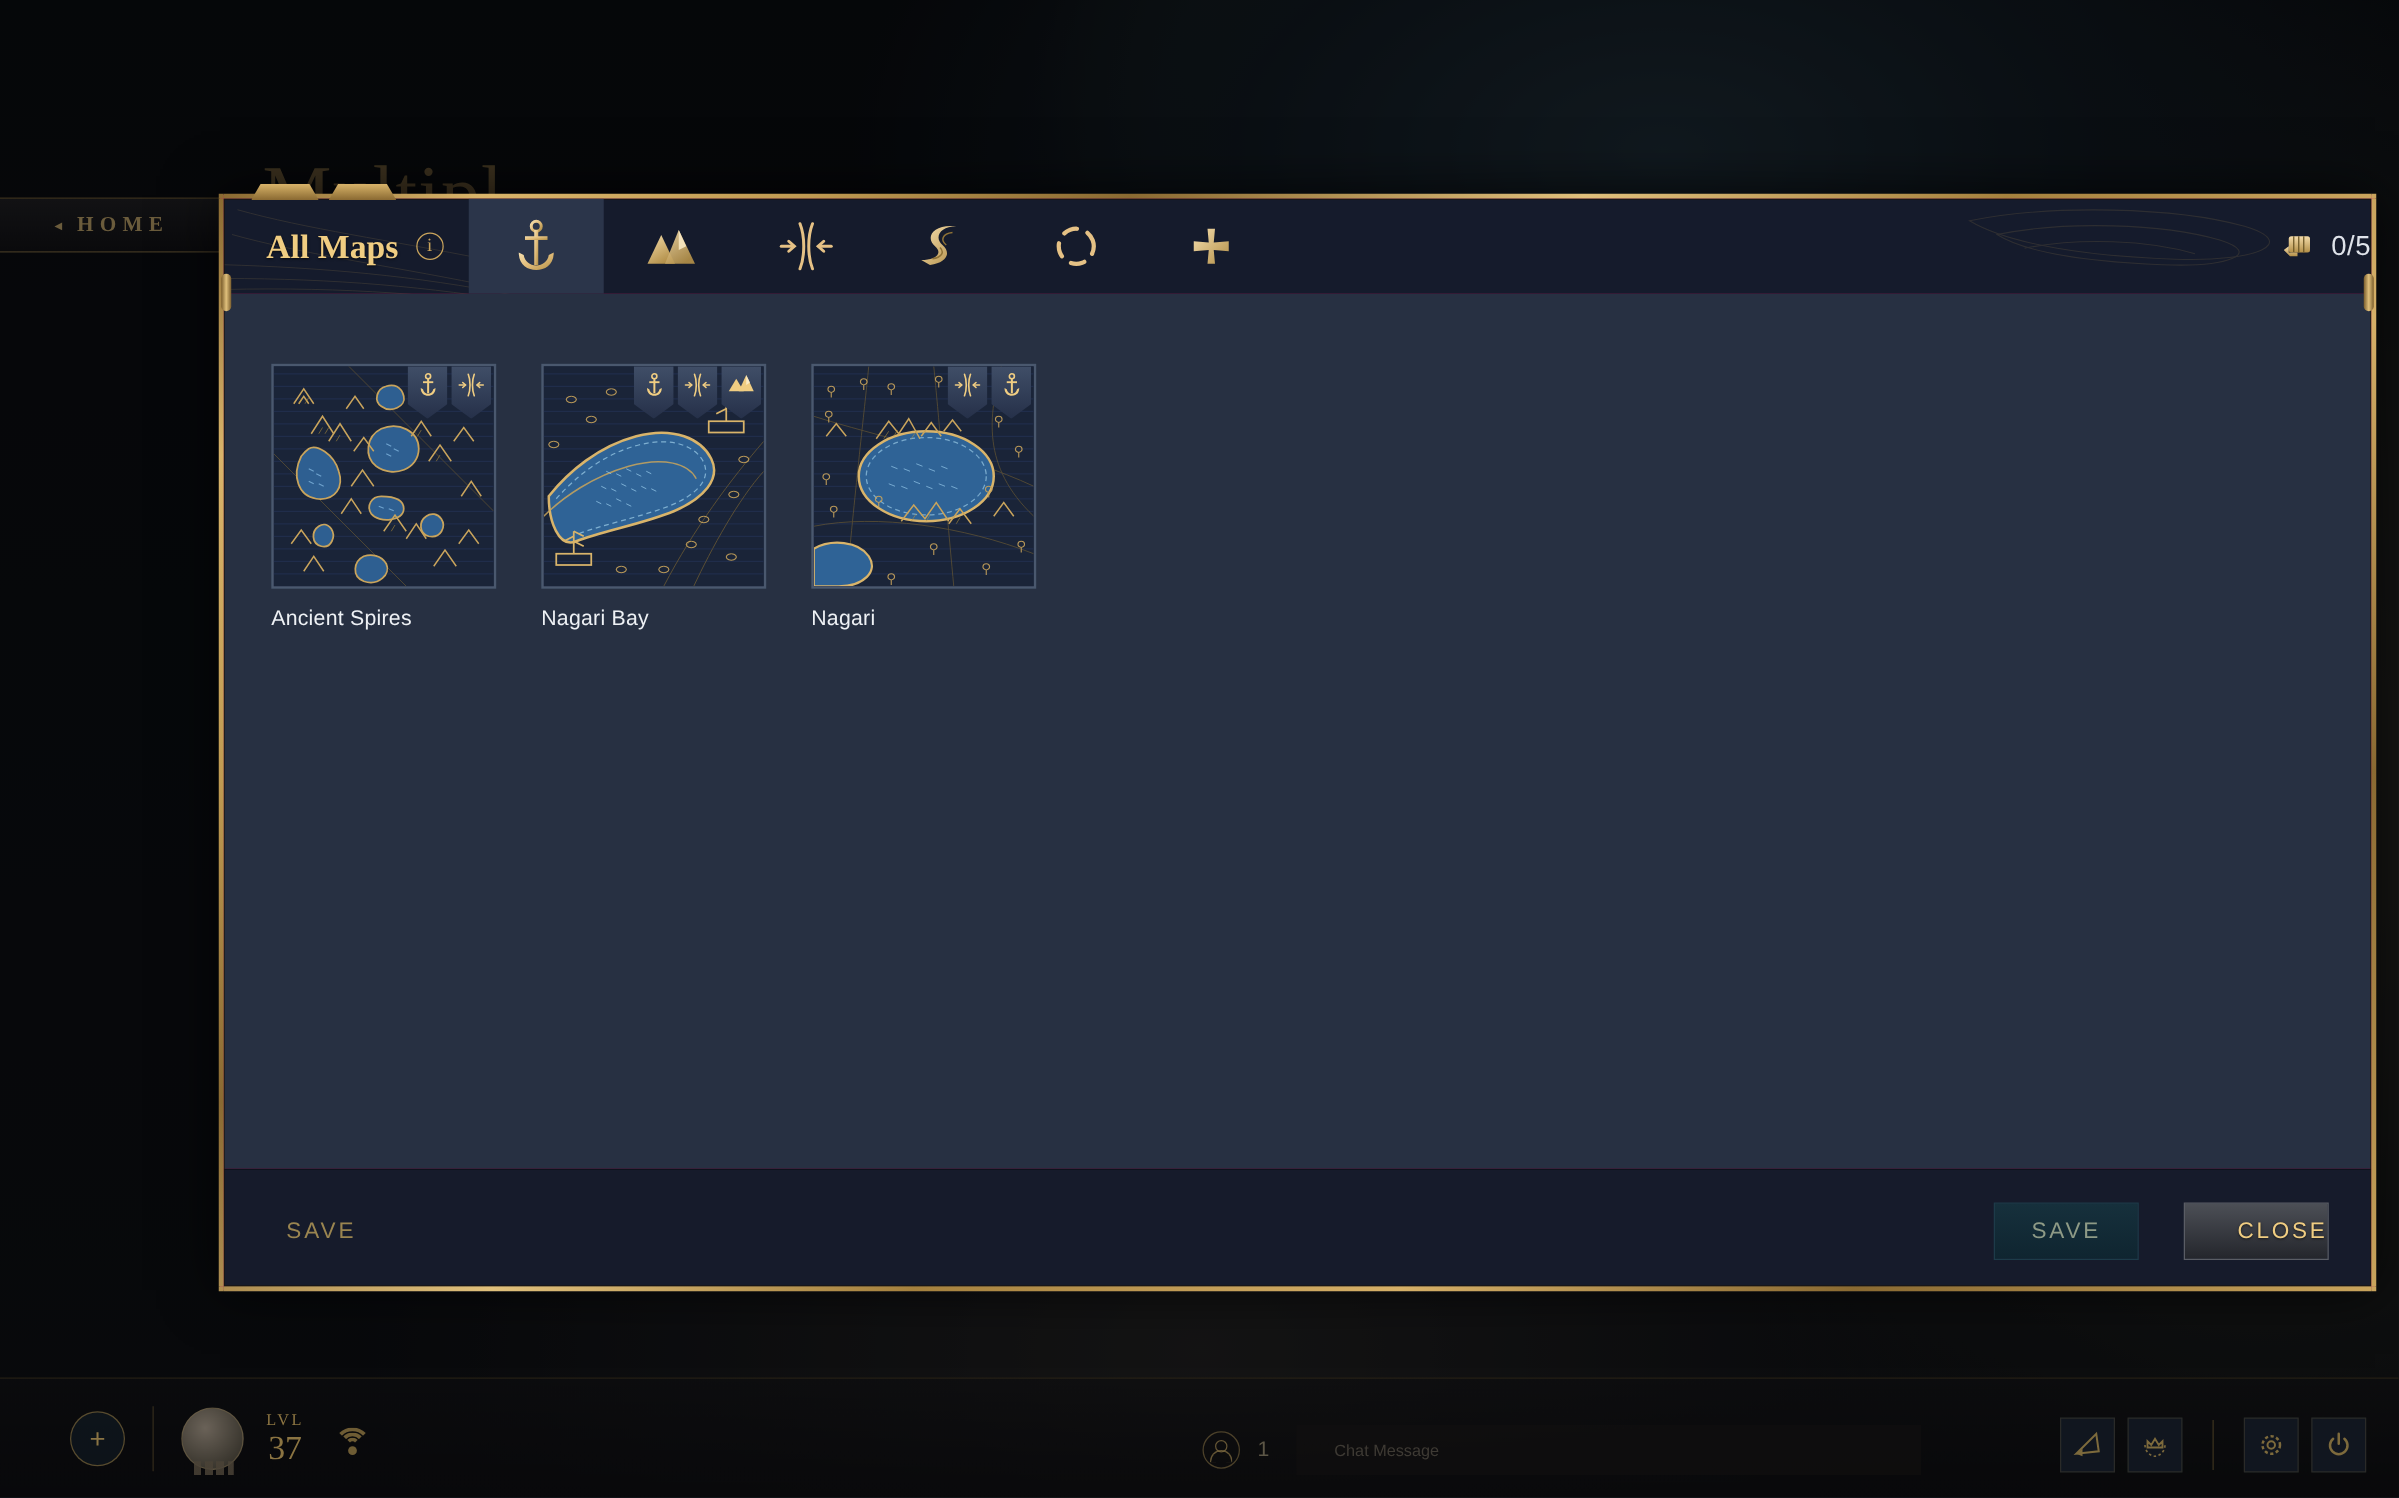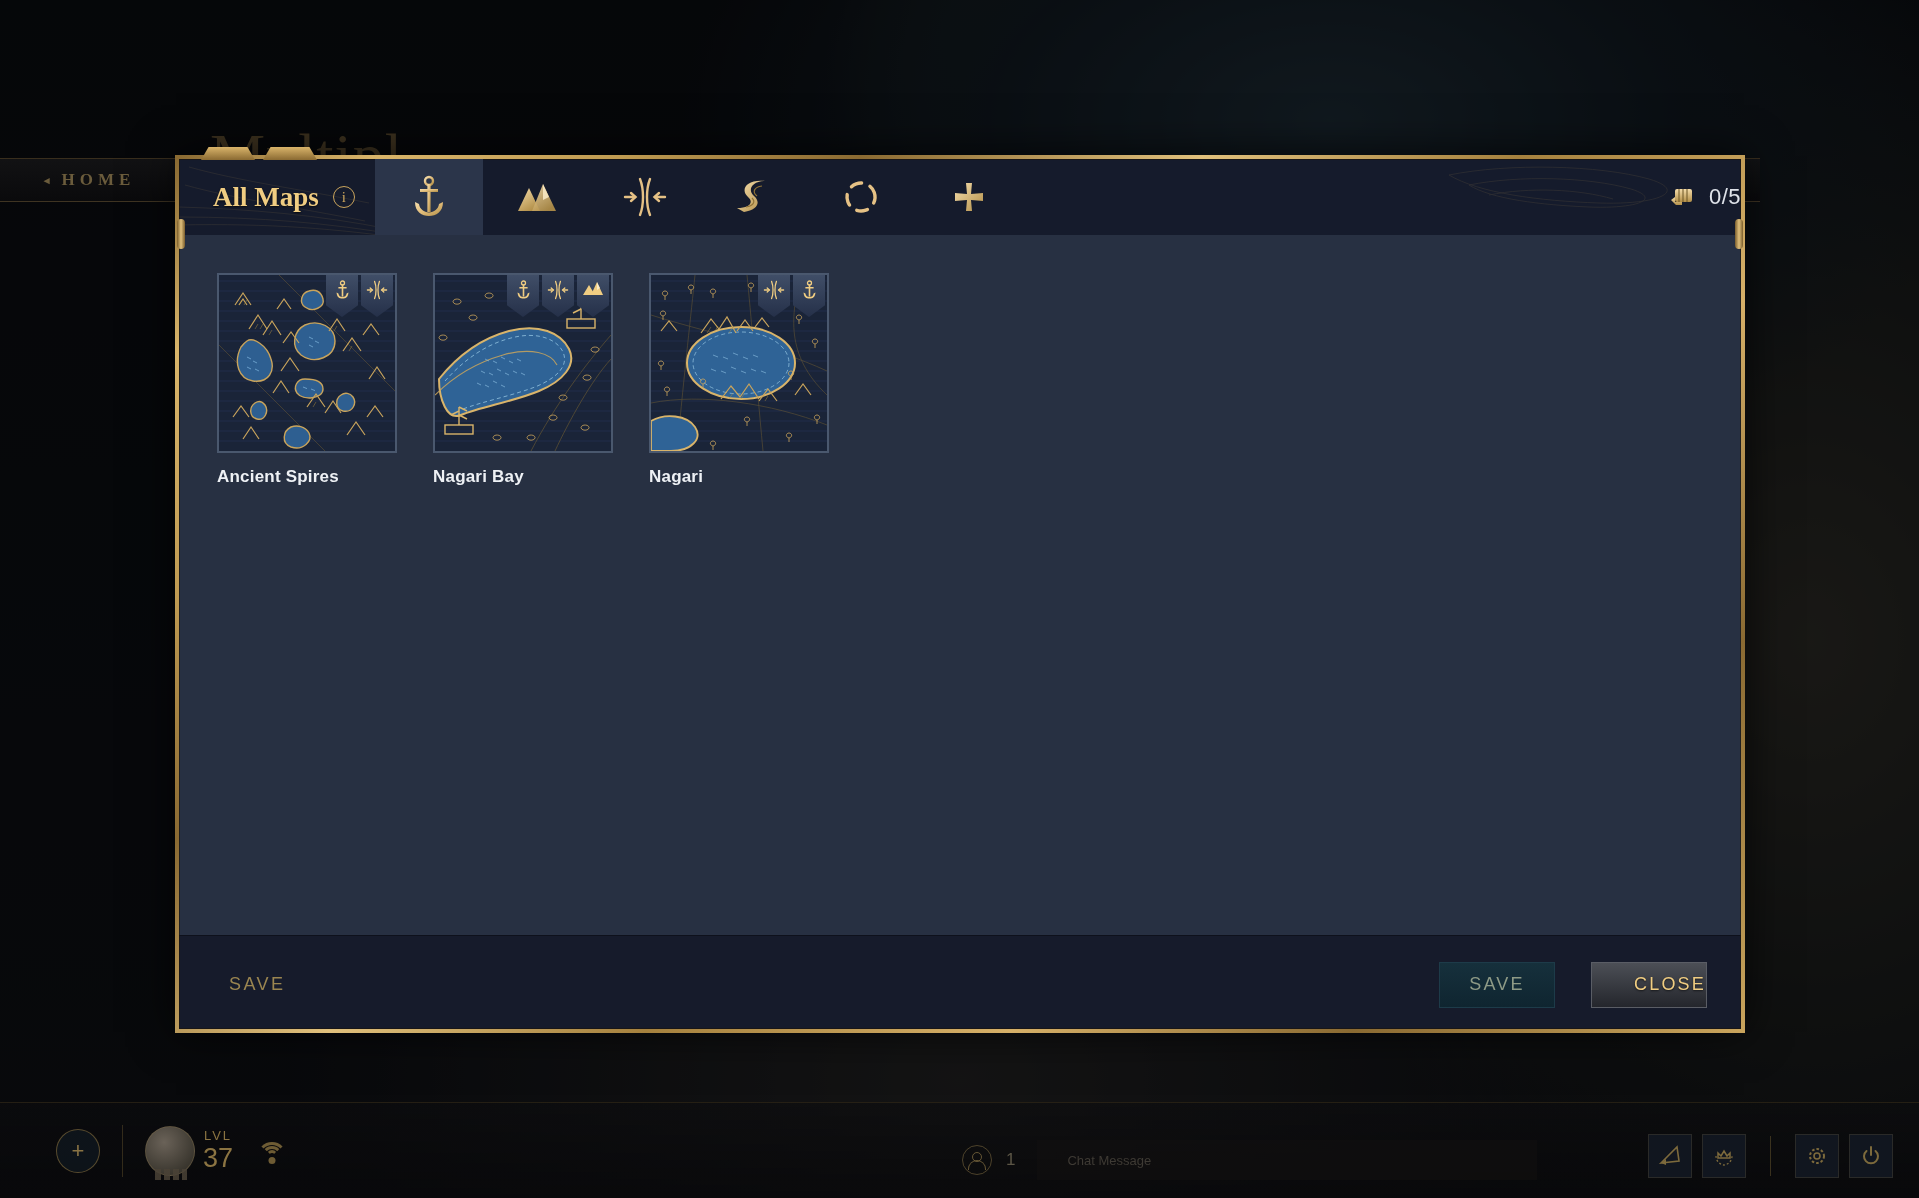--- a/index.html
+++ b/index.html
@@ -91,23 +91,23 @@
     position: relative;
   }
   .hud-avatar::after {
     content: "";
     position: absolute; left: 9px; bottom: -5px;
     width: 32px; height: 11px;
     background: repeating-linear-gradient(90deg,#4a4236 0 6px, transparent 6px 9px);
     opacity: .85;
   }
   .hud-lvl {
-    margin-left: 8px;
+    margin-left: 18px;
     display: flex; flex-direction: column; align-items: center;
-    font-family: Liberation Sans, sans-serif;
+    font-family: Liberation Serif, serif;
     color: #8b7442;
     line-height: 1;
   }
   .hud-lvl .lbl { font-size: 13px; letter-spacing: 2px; }
   .hud-lvl .num { font-size: 27px; margin-top: 3px; }
   .hud-signal {
     margin-left: 22px;
     width: 34px; height: 30px;
     position: relative;
   }
@@ -173,21 +173,21 @@
     border: 1px solid rgba(90,80,56,0.35);
     display: flex; align-items: center; justify-content: center;
     color: #6e5f38;
   }
   .hud-sep { width: 1px; height: 40px; background: rgba(150,122,64,0.35); margin: 0 14px; }
 
   
   #modal {
     position: absolute;
     left: 176px; top: 156px;
-    width: 1568px; height: 876px;
+    width: 1724px; height: 876px;
     z-index: 20;
     background: #be185d;
     border: 3px solid transparent;
     box-shadow: 0 0 42px rgba(0,0,0,0.72);
   }
   
   #modal::before {
     content: "";
     position: absolute;
     inset: -4px;
@@ -285,22 +285,21 @@
   .counter-num {
     font-size: 22px;
     color: #dfe3ea;
     letter-spacing: .5px;
   }
 
   
   .modal-body {
     height: 700px;
     background: #273042;
-    padding: 38px 0 0 38px;
-    font-weight: bold;
+    padding: 56px 0 0 38px;
   }
   .map-grid {
     display: flex;
     gap: 36px;
     flex-wrap: wrap;
   }
   .map-card { width: 180px; cursor: pointer; }
   .map-thumb {
     width: 180px; height: 180px;
     position: relative;

